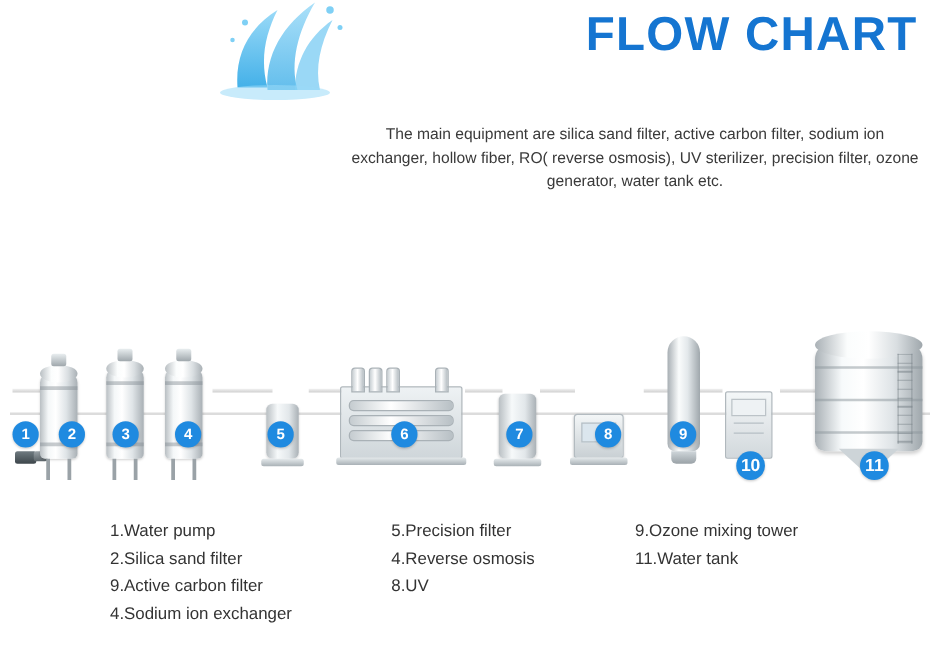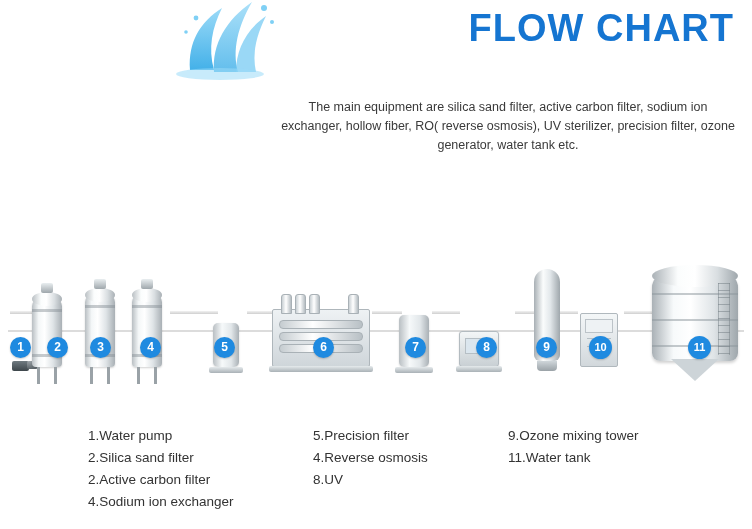--- a/index.html
+++ b/index.html
@@ -287,27 +287,27 @@
     height: 21px;
     border-radius: 50%;
     background: #1f8ae0;
     color: #fff;
     font-size: 12px;
     line-height: 21px;
     text-align: center;
     font-weight: bold;
     box-shadow: 0 1px 2px rgba(0,0,0,.2);
   }
-  .badge.wide { width: 23px; height: 23px; line-height: 23px; font-size: 11px; }
+  .badge.wide { width: 23px; height: 23px; line-height: 23px; font-size: 14px; margin-top: 25px; }
 
   
   .legend {
     position: absolute;
     left: 0;
-    top: 425px;
+    top: 414px;
     width: 752px;
     height: 104px;
     font-size: 13.5px;
     color: #333;
   }
   .legend-col {
     position: absolute;
     top: 0;
     line-height: 22px;
   }
@@ -465,21 +465,21 @@
   <div class="badge" style="left:476px; top:157px;">8</div>
   <div class="badge" style="left:536px; top:157px;">9</div>
   <div class="badge wide" style="left:589px; top:156px;">10</div>
   <div class="badge wide" style="left:688px; top:156px;">11</div>
 </div>
 
 <div class="legend">
   <div class="legend-col col1">
     <div>1.Water pump</div>
     <div>2.Silica sand filter</div>
-    <div>2.Active carbon filter</div>
+    <div>9.Active carbon filter</div>
     <div>4.Sodium ion exchanger</div>
   </div>
   <div class="legend-col col2">
     <div>5.Precision filter</div>
     <div>4.Reverse osmosis</div>
     <div>8.UV</div>
   </div>
   <div class="legend-col col3">
     <div>9.Ozone mixing tower</div>
     <div>11.Water tank</div>

